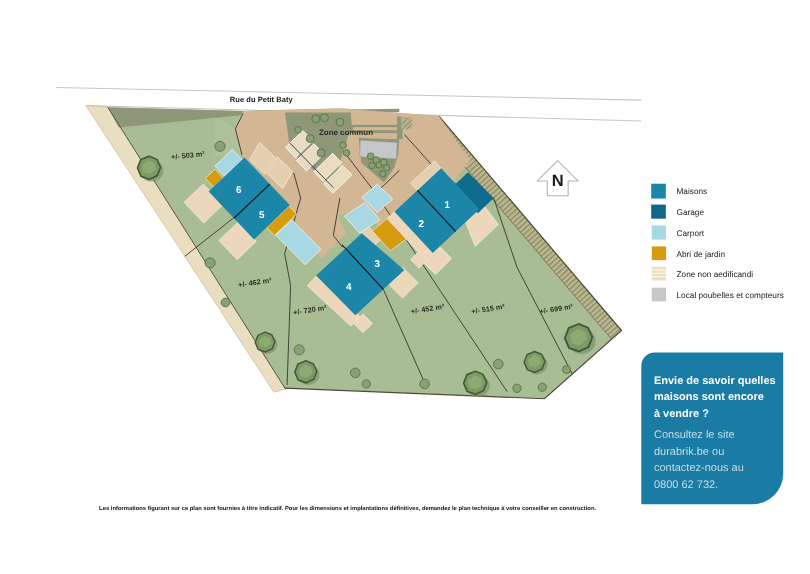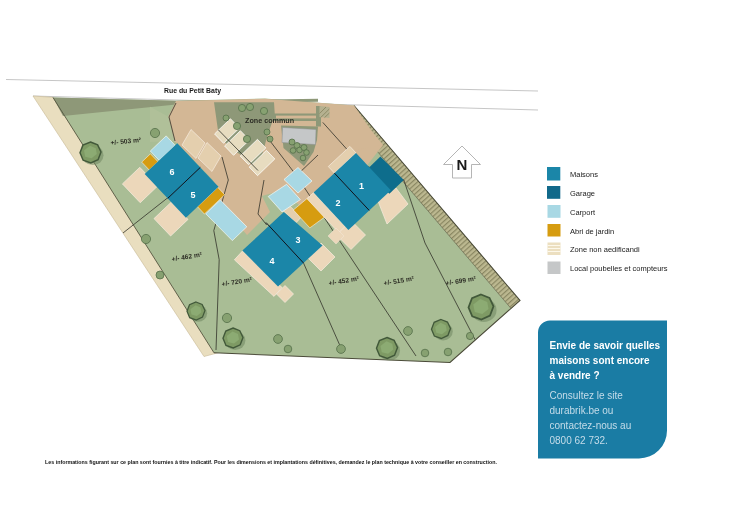--- a/index.html
+++ b/index.html
@@ -1,16 +1,16 @@
 <!DOCTYPE html>
 <html><head>
 <meta charset="utf-8">
 <style>
   html,body{margin:0;padding:0;background:#ffffff;}
-  .page{position:relative;width:637px;height:522px;font-family:"Liberation Sans",sans-serif;}
+  .page{position:relative;width:637px;height:522px;font-family:"Liberation Sans",sans-serif;margin-left:45px;}
 </style>
 </head>
 <body>
 <div class="page">
 <svg width="736" height="522" viewBox="0 0 736 522" xmlns="http://www.w3.org/2000/svg">
 <defs>
 
   <pattern id="hatch" width="3.6" height="3.6" patternUnits="userSpaceOnUse" patternTransform="rotate(48)">
     <rect width="3.6" height="3.6" fill="#bcb890"></rect>
     <rect width="1.2" height="3.6" fill="#8a8762"></rect>

